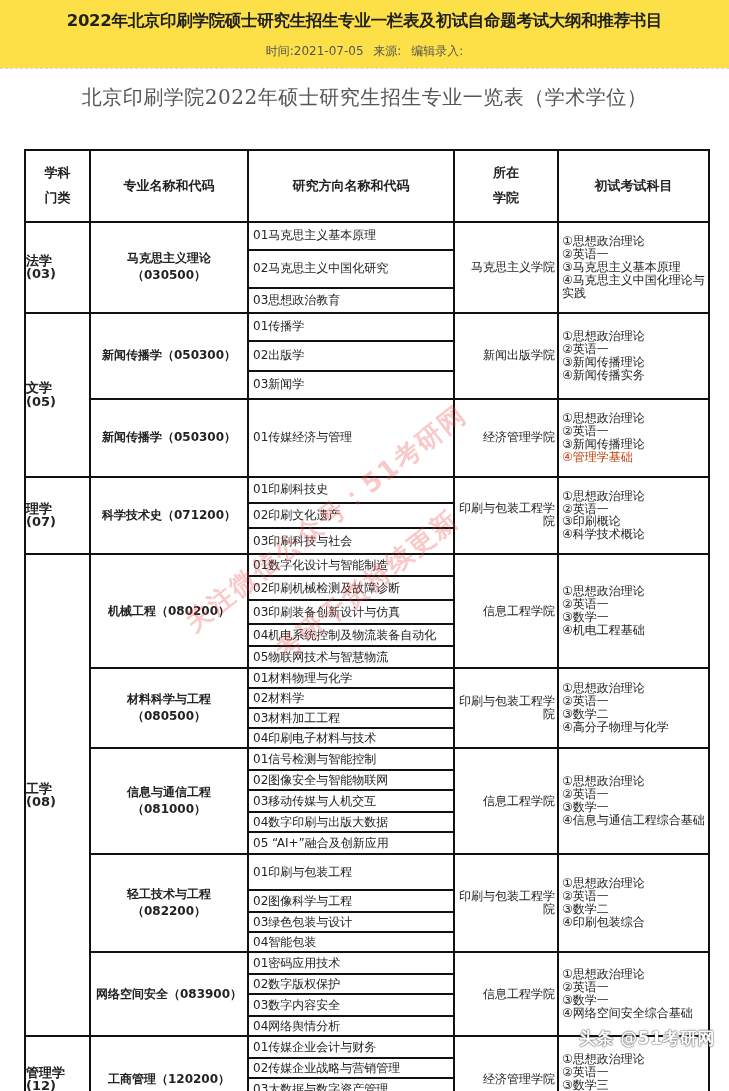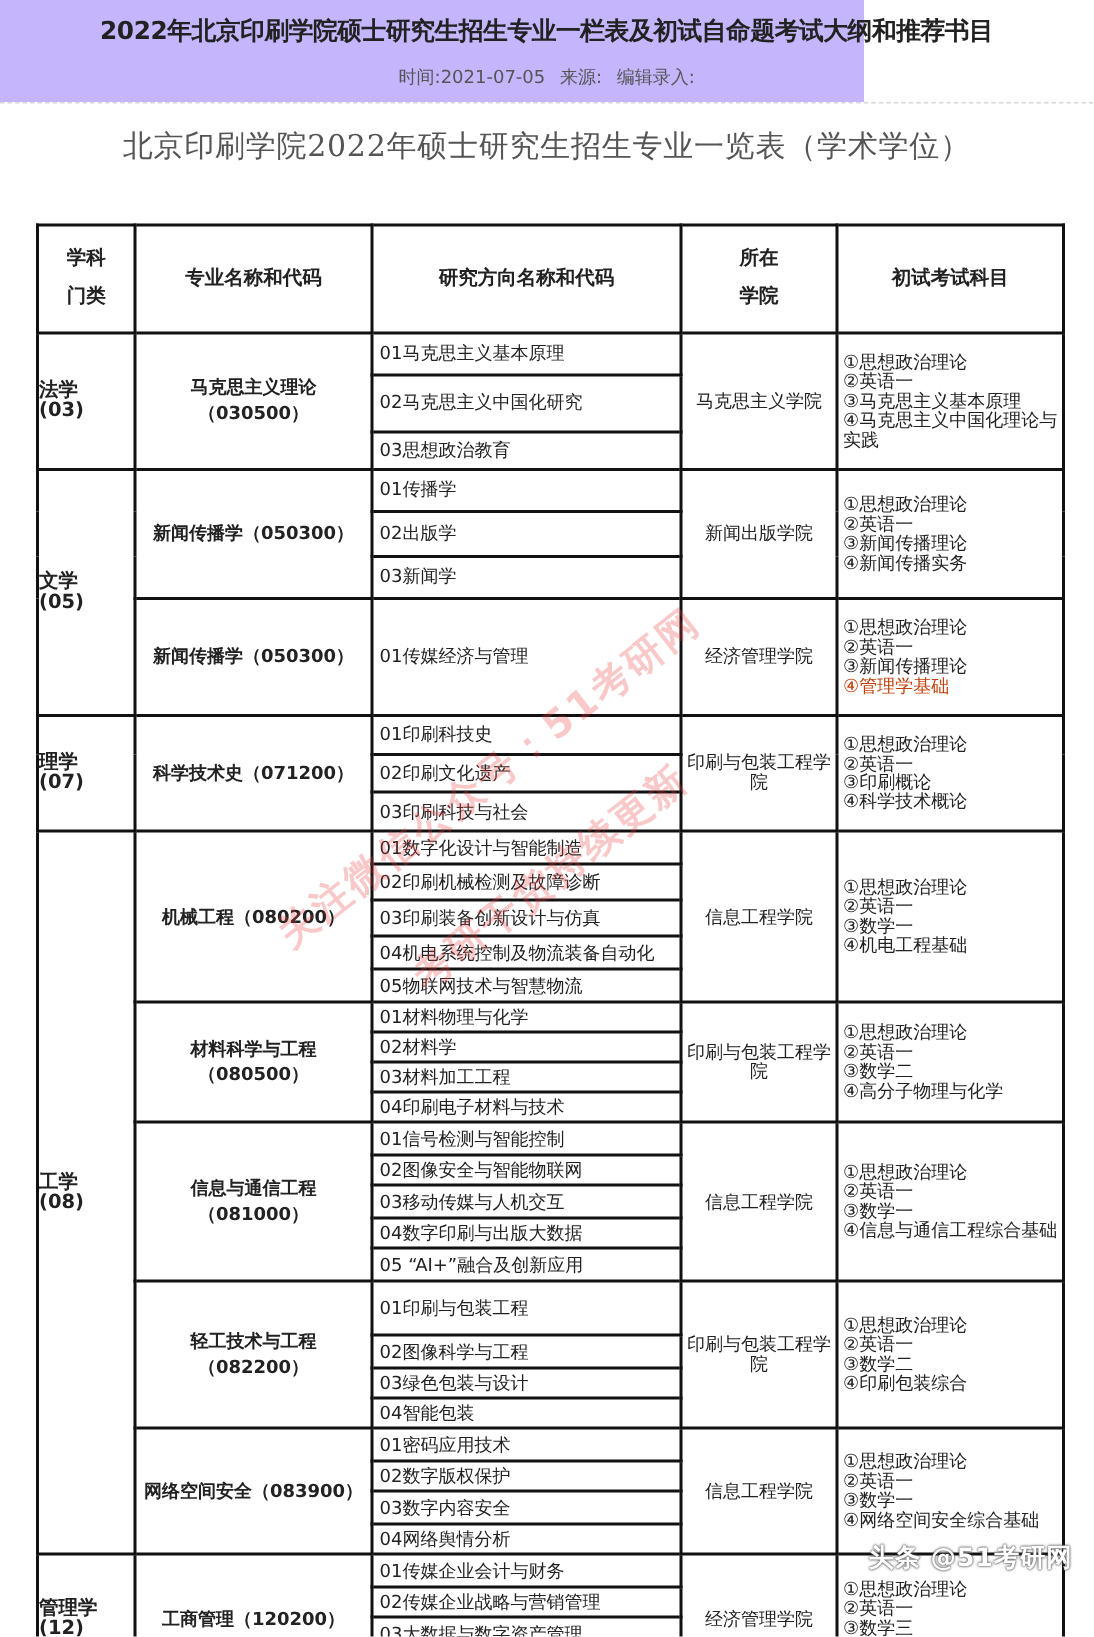--- a/index.html
+++ b/index.html
@@ -1,34 +1,34 @@
 <!DOCTYPE html>
 <html><head>
 <meta charset="utf-8">
 <style>
   * { box-sizing: border-box; margin: 0; padding: 0; }
   html, body { width: 729px; height: 1091px; overflow: hidden; background: #ffffff; }
   body { font-family: "DejaVu Sans", "Liberation Sans", sans-serif; color: #333; position: relative; }
 
-  .article-header { position: absolute; left: 0; top: 0; width: 576px; height: 68px; background: #c4b5fd; }
+  .article-header { position: absolute; left: 0; top: 0; width: 729px; height: 68px; background: #fde047; }
   .article-title { position: absolute; left: 0; width: 729px; top: 10px; text-align: center; font-size: 16.5px; font-weight: bold; color: #222; letter-spacing: -0.3px; }
   .article-meta { position: absolute; left: 0; width: 729px; top: 43px; text-align: center; font-size: 12px; color: #555; }
   .article-meta span { margin: 0 3px; }
   .divider { position: absolute; left: 0; top: 68px; width: 729px; border-top: 1px dashed #d6d6d6; }
 
   .doc-heading { position: absolute; left: 0; width: 729px; top: 84px; text-align: center; font-size: 20px; color: #555; font-family: "DejaVu Serif", "Liberation Serif", serif; letter-spacing: 0.5px; }
 
   .table-wrap { position: absolute; left: 24px; top: 149px; width: 684px; }
   table { border-collapse: collapse; width: 684px; table-layout: fixed; font-size: 12px; color: #222; }
   td, th { border: 2px solid #111; vertical-align: middle; }
   th { font-weight: bold; font-size: 13px; text-align: center; height: 72px; line-height: 1.9; background: #fff; }
   td.cat { text-align: left; font-weight: bold; font-size: 13px; line-height: 1.05; }
   td.major { text-align: center; padding: 0 4px; font-size: 12px; font-weight: bold; }
   td.dir { padding: 0 4px; font-size: 12px; text-align: left; white-space: nowrap; overflow: hidden; }
-  td.school { text-align: center; font-size: 12px; padding: 0 2px; line-height: 1.1; margin-left: 40px; }
+  td.school { text-align: right; font-size: 12px; padding: 0 2px; line-height: 1.1; margin-left: 40px; }
   td.subjects { font-size: 12px; line-height: 1.08; padding: 12px 3px; vertical-align: middle; }
   .sub-line { display: block; }
   .sub-line.red { color: #e00000; }
 
   .watermark { position: absolute; color: rgba(235, 60, 60, 0.28); font-size: 26px; font-weight: bold; white-space: nowrap; transform: rotate(-38deg); transform-origin: left top; pointer-events: none; letter-spacing: 2px; }
   .toutiao-badge { position: absolute; right: 14px; top: 1027px; font-size: 17px; color: #fff; text-shadow: 0 0 2px #555, 0 0 1px #333; font-weight: bold; letter-spacing: 0.5px; }
 </style>
 </head>
 <body>
 

